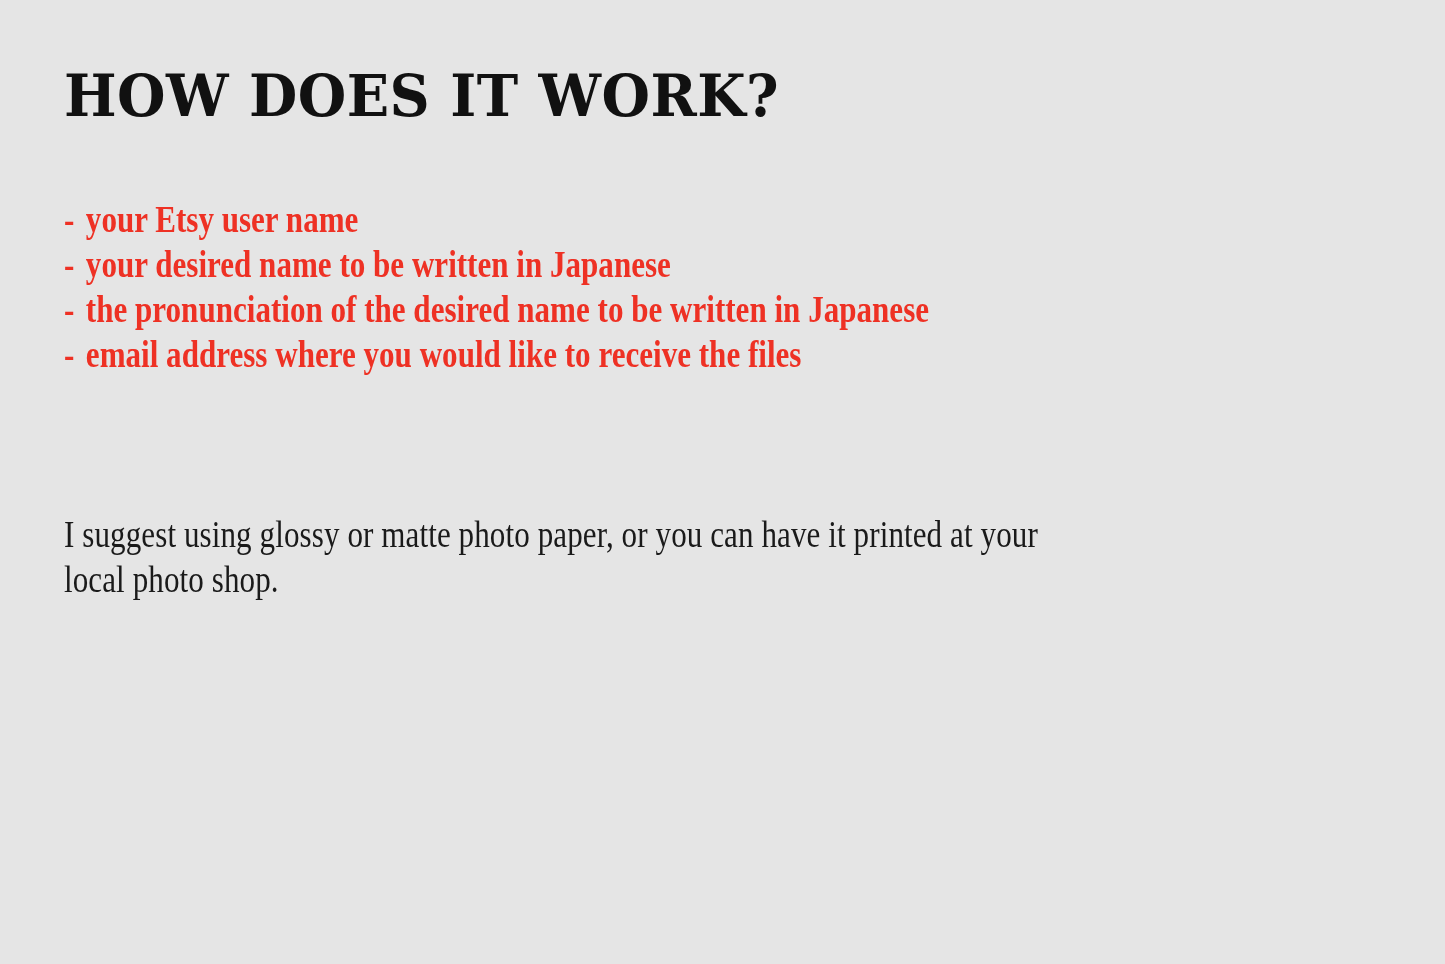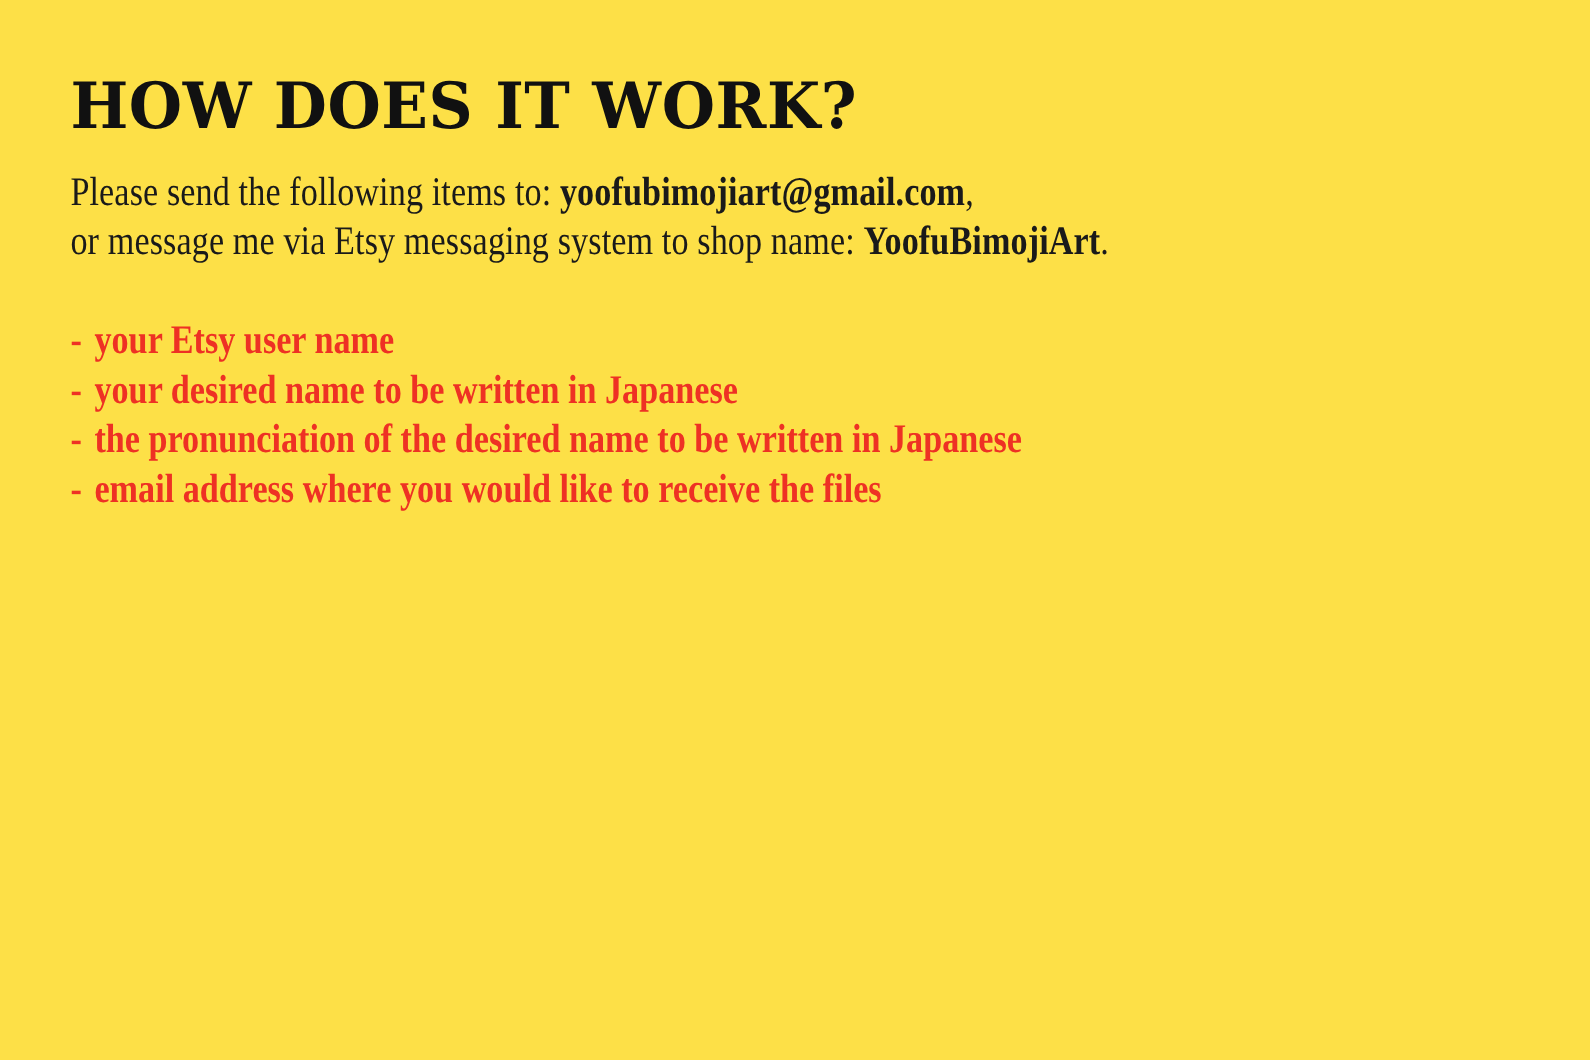--- a/index.html
+++ b/index.html
@@ -9,21 +9,21 @@
   }
 
   body {
     font-family: "Liberation Serif", "DejaVu Serif", serif;
   }
 
   .page {
     position: relative;
     width: 1445px;
     height: 964px;
-    background: #fde047;
+    background: #e5e5e5;
     overflow: hidden;
     box-sizing: border-box;
   }
 
   .content {
     position: absolute;
     left: 64px;
     top: 62px;
     right: 20px;
   }
@@ -79,37 +79,37 @@
   }
 </style>
 </head>
 <body>
 
 <div class="page">
   <div class="content">
 
     <h1 class="title">HOW DOES IT WORK?</h1>
 
-    <div class="block">
-      <div class="line"><span>Please send the following items to: </span><span class="bold">yoofubimojiart@gmail.com</span><span>,</span></div>
-      <div class="line"><span>or message me via Etsy messaging system to shop name: </span><span class="bold">YoofuBimojiArt</span><span>.</span></div>
-    </div>
 
     <div class="spacer"></div>
 
     <div class="block">
       <div class="line red"><span class="dash">-</span><span>your Etsy user name</span></div>
       <div class="line red"><span class="dash">-</span><span>your desired name to be written in Japanese</span></div>
       <div class="line red"><span class="dash">-</span><span>the pronunciation of the desired name to be written in Japanese</span></div>
       <div class="line red"><span class="dash">-</span><span>email address where you would like to receive the files</span></div>
     </div>
 
     <div class="spacer"></div>
 
 
     <div class="spacer"></div>
 
 
     <div class="spacer"></div>
 
+    <div class="block">
+      <div class="line">I suggest using glossy or matte photo paper, or you can have it printed at your</div>
+      <div class="line">local photo shop.</div>
+    </div>
 
   </div>
 </div>
 
 </body></html>

